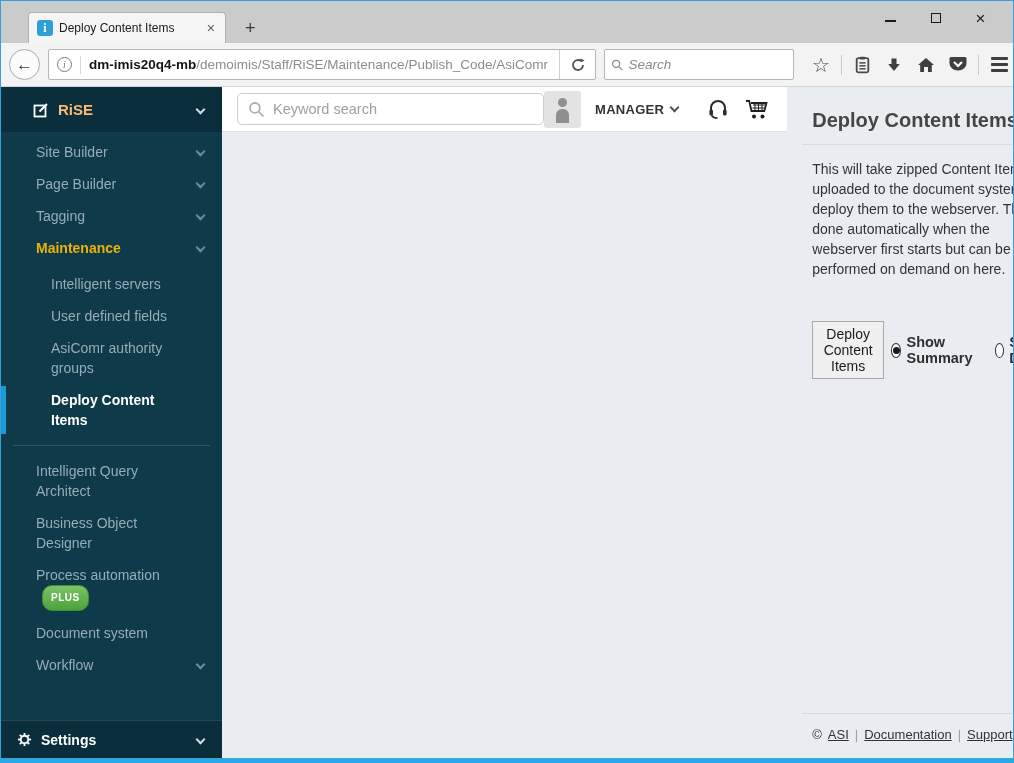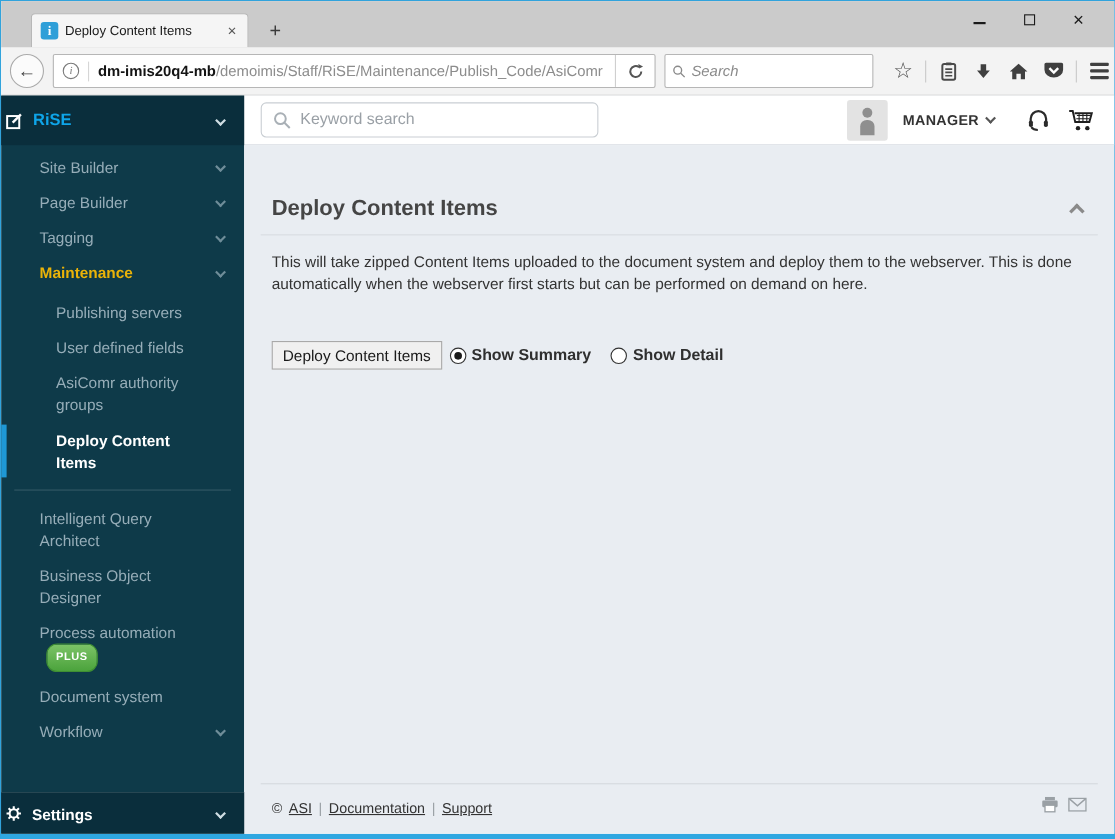--- a/index.html
+++ b/index.html
@@ -53,38 +53,38 @@
   .nav-ic { width:30px; height:30px; display:flex; align-items:center; justify-content:center; color:#4a4a4a; }
   .star-glyph { font-size:20px; color:#4a4a4a; line-height:1; }
   .vsep { width:1px; height:20px; background:#c9c9c9; margin:0 3px; }
   .burger { display:flex; flex-direction:column; gap:3px; }
   .burger i { width:17px; height:3px; background:#3f3f3f; border-radius:1px; }
   
   .app { flex:1; display:flex; min-height:0; }
   
   .sidebar { width:221px; flex:0 0 221px; background:#0e3a49; display:flex; flex-direction:column; }
   .side-header { height:45px; flex:0 0 45px; background:#0a2e3c; display:flex; align-items:center;
-    padding:0 4px; gap:9px; color:#0ea5e9; font-weight:bold; font-size:15px; position:relative; }
+    padding:0 32px; gap:9px; color:#fdba74; font-weight:bold; font-size:15px; position:relative; }
   .side-body { flex:1; padding-top:4px; overflow:hidden; color:#96adb8; font-size:14px; }
   .si { position:relative; padding:6px 34px 6px 35px; line-height:20px; }
   .sub { position:relative; padding:6px 28px 6px 50px; line-height:20px; }
   .bright { color:#eab308;font-weight:bold; }
   .active-item { color:#fff; font-weight:bold; }
   .active-item::before { content:""; position:absolute; left:0; top:2px; bottom:2px; width:5px; background:#1e98d6; }
   .chev { display:inline-block; width:7px; height:7px; border-right:2px solid #6f8d99;
     border-bottom:2px solid #6f8d99; transform:rotate(45deg); }
   .chev-right { position:absolute; right:18px; top:12px; }
   .side-divider { height:1px; background:rgba(255,255,255,0.16); margin:9px 12px; }
   .side-settings { height:38px; flex:0 0 38px; background:#0a2e3c; border-top:1px solid rgba(255,255,255,0.12);
-    display:flex; align-items:center; gap:9px; padding:0 4px; color:#fff; font-weight:bold; font-size:14px; position:relative; }
+    display:flex; align-items:center; gap:9px; padding:0 16px; color:#fff; font-weight:bold; font-size:14px; position:relative; }
   .badge-plus { display:inline-block; background:linear-gradient(#7cc367,#4ba33c); border:1px solid #3f8f33;
     border-radius:10px; color:#fff; font-size:10px; font-weight:bold; letter-spacing:0.5px;
     padding:2px 8px 2px; margin-left:6px; vertical-align:1px; }
   
-  .main { flex:1; display:flex; flex-direction:column; background:#e9edf2; min-width:0;gap:24px; }
+  .main { flex:1; display:flex; flex-direction:row; background:#e9edf2; min-width:0; }
   .main-topbar { height:45px; flex:0 0 45px; background:#fff; border-bottom:1px solid #dfe3e8;
     display:flex; align-items:center; padding:0 15px; }
   .kw-search { width:307px; height:32px; border:1px solid #c9ced3; border-radius:5px; background:#fff;
     display:flex; align-items:center; padding:0 10px; gap:8px; }
   .kw-search input { border:none; outline:none; flex:1; font-size:14.5px; color:#444;
     font-family:"Liberation Sans", sans-serif; background:transparent; }
   .kw-search input::placeholder { color:#9aa0a6; }
   .topbar-right { margin-left:auto; display:flex; align-items:center; gap:14px;text-align:center; }
   .avatar { width:37px; height:37px; background:#e3e3e3; border-radius:3px; position:relative; overflow:hidden; }
   .avatar .head { position:absolute; left:50%; top:7px; width:9px; height:9px; margin-left:-4.5px;
@@ -217,21 +217,21 @@
             <line x1="6.5" y1="9.5" x2="14" y2="2" stroke="#fff" stroke-width="2.2"></line>
           </svg>
         <span>RiSE</span>
         <span class="chev chev-right" style="top:19px; border-color:#cfdde3;"></span>
       </div>
       <div class="side-body">
         <div class="si"><span>Site Builder</span><span class="chev chev-right"></span></div>
         <div class="si"><span>Page Builder</span><span class="chev chev-right"></span></div>
         <div class="si"><span>Tagging</span><span class="chev chev-right"></span></div>
         <div class="si bright" style="margin-bottom:4px;"><span>Maintenance</span><span class="chev chev-right"></span></div>
-        <div class="sub"><span>Publishing servers</span></div>
+        <div class="sub"><span>Intelligent servers</span></div>
         <div class="sub"><span>User defined fields</span></div>
         <div class="sub"><span>AsiComr authority groups</span></div>
         <div class="sub active-item"><span>Deploy Content Items</span></div>
         <div class="side-divider"></div>
         <div class="si"><span>Intelligent Query Architect</span></div>
         <div class="si"><span>Business Object Designer</span></div>
         <div class="si" style="padding-right:24px;"><span>Process automation</span><span class="badge-plus">PLUS</span></div>
         <div class="si"><span>Document system</span></div>
         <div class="si"><span>Workflow</span><span class="chev chev-right"></span></div>
         <div class="si"></div>

